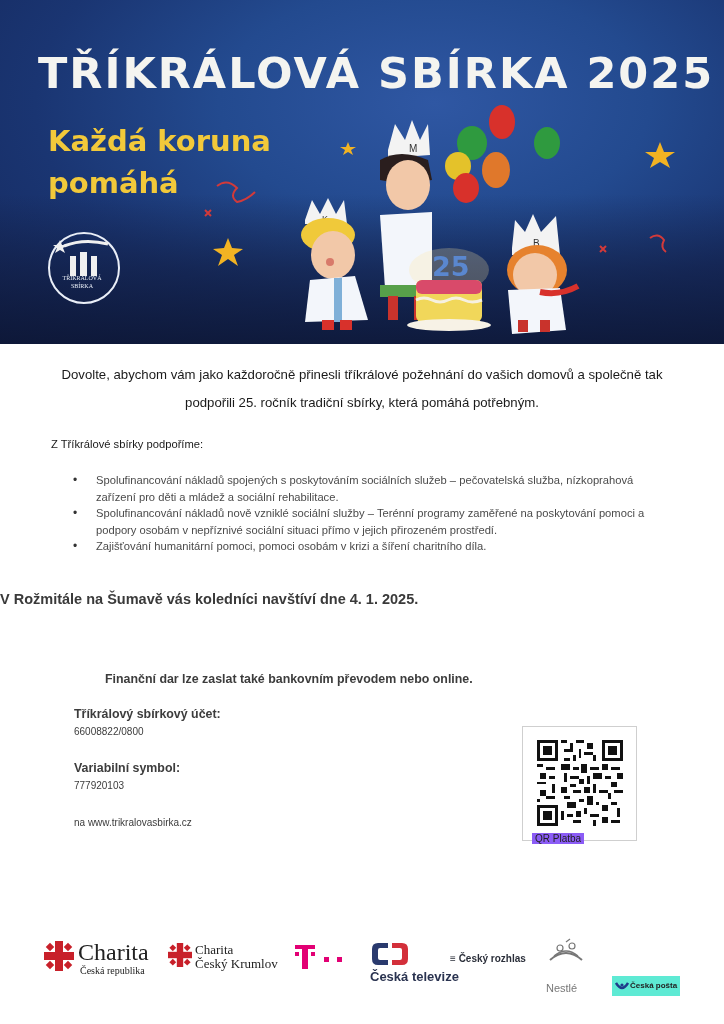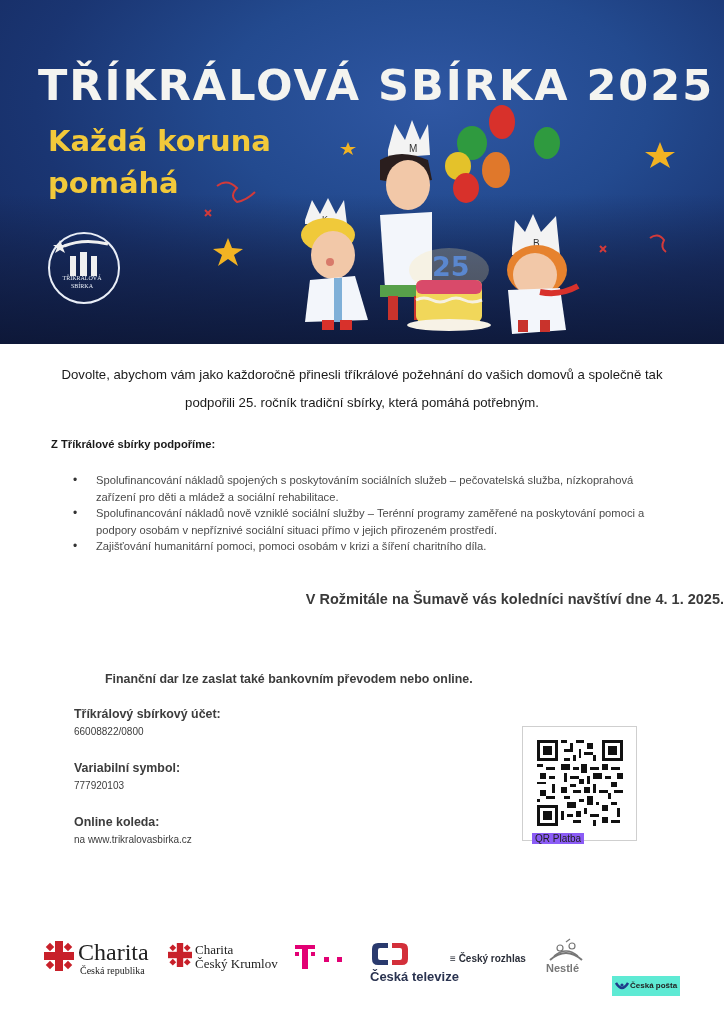--- a/index.html
+++ b/index.html
@@ -3,33 +3,33 @@
 <meta charset="utf-8">
 <style>
   html, body { margin: 0; padding: 0; background: #ffffff; }
   body { width: 724px; height: 1024px; position: relative; overflow: hidden; font-family: "Liberation Sans", sans-serif; color: #222; }
 
   
   .banner { position: absolute; left: 0; top: 0; width: 724px; height: 344px;
     background: radial-gradient(ellipse at 60% 30%, #2f57a3 0%, #234a8f 35%, #1a3572 65%, #14275a 100%); overflow: hidden; }
   .banner .dark-band { position: absolute; left: 0; right: 0; bottom: 0; height: 150px;
     background: linear-gradient(180deg, rgba(16,26,60,0) 0%, rgba(16,26,60,0.55) 50%, rgba(12,20,48,0.8) 100%); }
-  .banner-title { position: absolute; left: 38px; top: 60px; font-family: "DejaVu Sans", sans-serif; font-weight: bold; font-size: 43px; letter-spacing: 2px; color: #f4f4f0; white-space: nowrap; }
+  .banner-title { position: absolute; left: 38px; top: 48px; font-family: "DejaVu Sans", sans-serif; font-weight: bold; font-size: 43px; letter-spacing: 2px; color: #f4f4f0; white-space: nowrap; }
   .banner-subtitle { position: absolute; left: 48px; top: 120px; font-family: "DejaVu Sans", sans-serif; font-weight: bold; font-size: 29px; line-height: 42px; color: #f2c93a; width: 280px; }
   .logo-circle { position: absolute; left: 48px; top: 232px; width: 68px; height: 68px; border: 2px solid #e9eef7; border-radius: 50%; }
   .logo-text { position: absolute; left: 52px; top: 274px; width: 60px; text-align: center; font-family: "Liberation Serif", serif; font-size: 6px; line-height: 8px; color: #e9eef7; }
   .illustration { position: absolute; left: 0; top: 0; width: 724px; height: 344px; }
 
   
   .intro { position: absolute; left: 50px; top: 361px; width: 624px; text-align: center; font-size: 13.2px; line-height: 28px; color: #1a1a1a; }
-  .support-title { position: absolute; left: 51px; top: 438px; font-size: 11.2px; font-weight: bold; color: #1a1a1a; }
+  .support-title { position: absolute; left: 51px; top: 438px; font-size: 11.2px; font-weight: normal; color: #1a1a1a; }
   .support-list { position: absolute; left: 73px; top: 472px; width: 580px; margin: 0; padding: 0; list-style: none; }
   .support-list li { position: relative; padding-left: 23px; font-size: 11.2px; line-height: 16.5px; color: #4a4a4a; }
   .support-list li .bullet { position: absolute; left: 0; top: 0; color: #333; font-size: 12px; }
-  .visit { position: absolute; left: 0; width: 724px; top: 591px; text-align: right; font-size: 14.5px; font-weight: bold; color: #3a3a3a; }
+  .visit { position: absolute; left: 0; width: 724px; top: 591px; text-align: left; font-size: 14.5px; font-weight: bold; color: #3a3a3a; }
 
   .finance { position: absolute; left: 74px; top: 672px; width: 420px; }
   .finance .lead { font-size: 12.4px; font-weight: bold; color: #3c3c3c; margin-bottom: 20px; padding-left: 31px; }
   .finance .label { font-size: 12.4px; font-weight: bold; color: #3c3c3c; line-height: 17px; }
   .finance .value { font-size: 10px; color: #3c3c3c; line-height: 17px; margin-bottom: 20px; }
 
   .qr-box { position: absolute; left: 522px; top: 726px; width: 113px; height: 114px; border: 1px solid #cfcfcf; border-bottom: none; }
   .qr-label-line { position: absolute; left: 522px; top: 840px; width: 114px; height: 1px; background: #cfcfcf; }
   .qr-label { position: absolute; left: 532px; top: 833px; background: #8b5cf6; padding: 0 3px; font-size: 10px; font-weight: normal; color: #222; }
   .qr-code { position: absolute; left: 537px; top: 740px; width: 86px; height: 86px; }
@@ -40,21 +40,21 @@
   .charita-big { left: 44px; top: 6px; }
   .charita-big .word { position: absolute; left: 34px; top: -2px; font-family: "Liberation Serif", serif; font-size: 24px; color: #222; white-space: nowrap; }
   .charita-big .sub { position: absolute; left: 36px; top: 24px; font-family: "Liberation Serif", serif; font-size: 10px; color: #222; white-space: nowrap; }
   .charita-small { left: 168px; top: 8px; }
   .charita-small .word { position: absolute; left: 27px; top: 0px; font-family: "Liberation Serif", serif; font-size: 13px; line-height: 14px; color: #222; white-space: nowrap; }
   .telekom { left: 295px; top: 8px; }
   .ct { left: 368px; top: 6px; }
   .ct .txt { position: absolute; left: 2px; top: 28px; font-size: 13px; font-weight: bold; color: #2a3350; white-space: nowrap; }
   .rozhlas { left: 450px; top: 18px; font-size: 10px; font-weight: bold; color: #2b2f3a; white-space: nowrap; }
   .nestle { left: 546px; top: 3px; }
-  .nestle .txt { position: absolute; left: 0; top: 24px; font-size: 11px; font-weight: bold; color: #777; }
+  .nestle .txt { position: absolute; left: 0; top: 44px; font-size: 11px; font-weight: normal; color: #777; }
   .posta { left: 612px; top: 15px; width: 68px; height: 20px; background: #5eead4; margin-top: 26px; }
   .posta .txt { position: absolute; left: 18px; top: 5px; font-size: 8px; font-weight: bold; color: #222; white-space: nowrap; }
 </style>
 </head>
 <body>
 
 <div class="banner">
   <div class="dark-band"></div>
 
   <svg class="illustration" viewBox="0 0 724 344">
@@ -153,21 +153,20 @@
 </ul>
 
 <div class="visit">V Rožmitále na Šumavě vás koledníci navštíví dne 4. 1. 2025.</div>
 
 <div class="finance">
   <div class="lead">Finanční dar lze zaslat také bankovním převodem nebo online.</div>
   <div class="label">Tříkrálový sbírkový účet:</div>
   <div class="value">66008822/0800</div>
   <div class="label">Variabilní symbol:</div>
   <div class="value">777920103</div>
-  <div class="label">Online koleda:</div>
   <div class="value">na www.trikralovasbirka.cz</div>
 </div>
 
 <div class="qr-box"></div>
 <div class="qr-label-line"></div>
 <div class="qr-label">QR Platba</div>
 <svg class="qr-code" viewBox="0 0 29 29" shape-rendering="crispEdges">
   <rect width="29" height="29" fill="#fff"></rect>
   <g fill="#111">
     <rect x="0" y="0" width="7" height="7"></rect>

